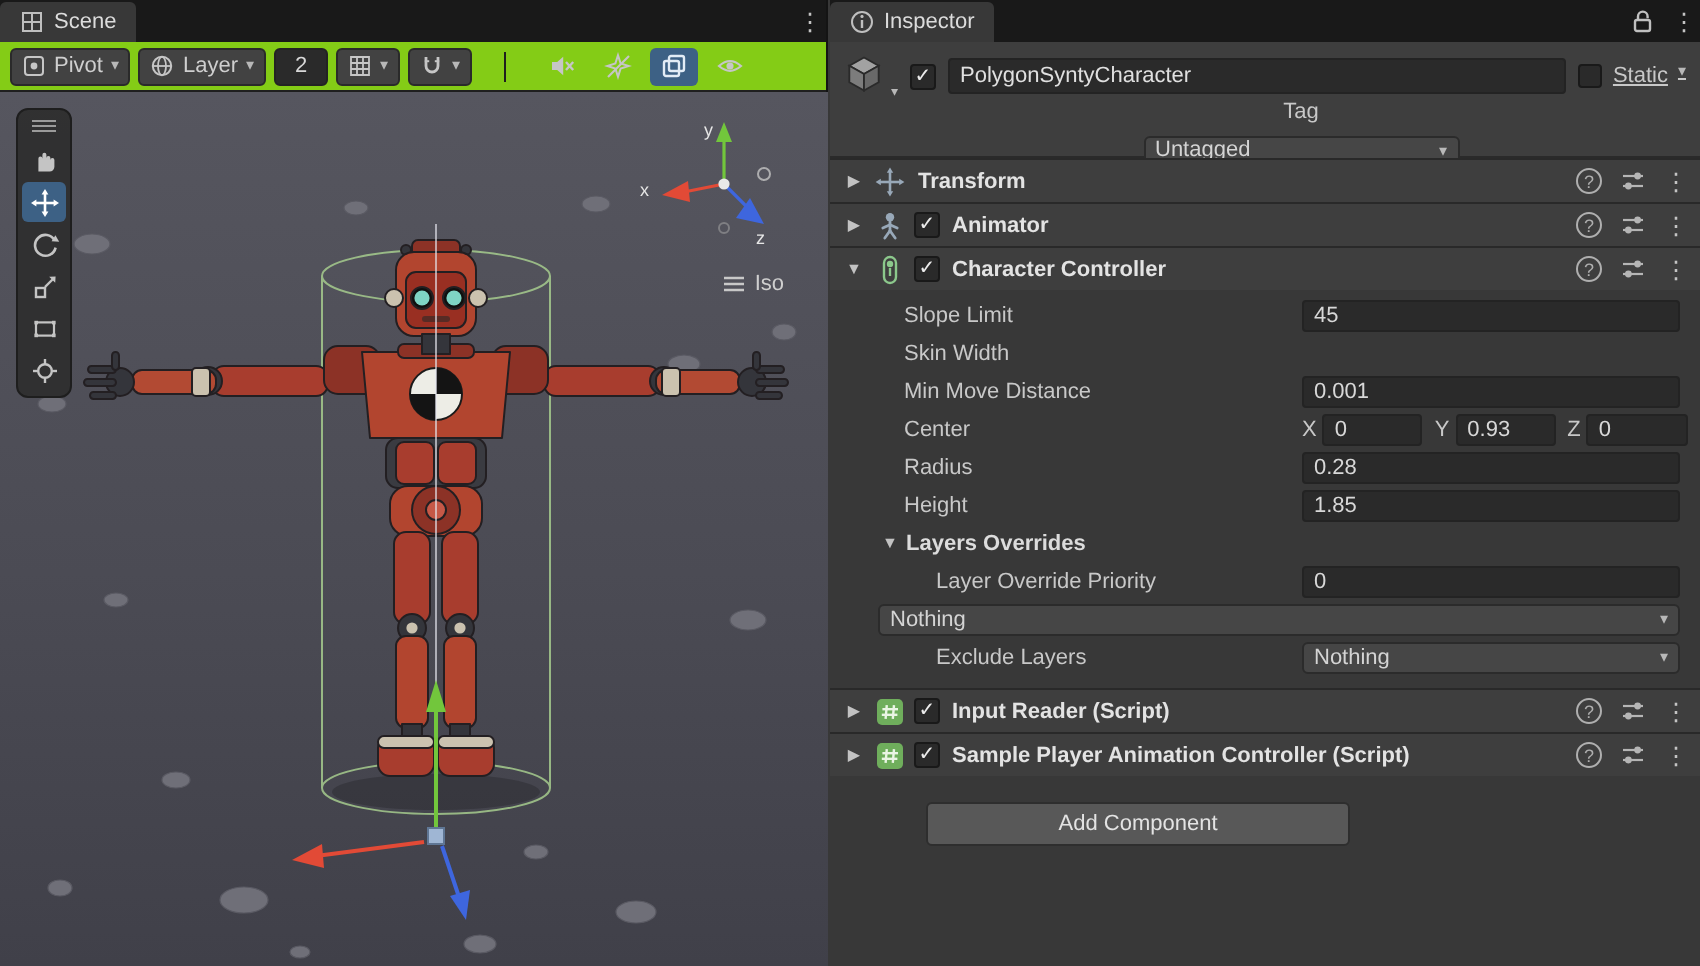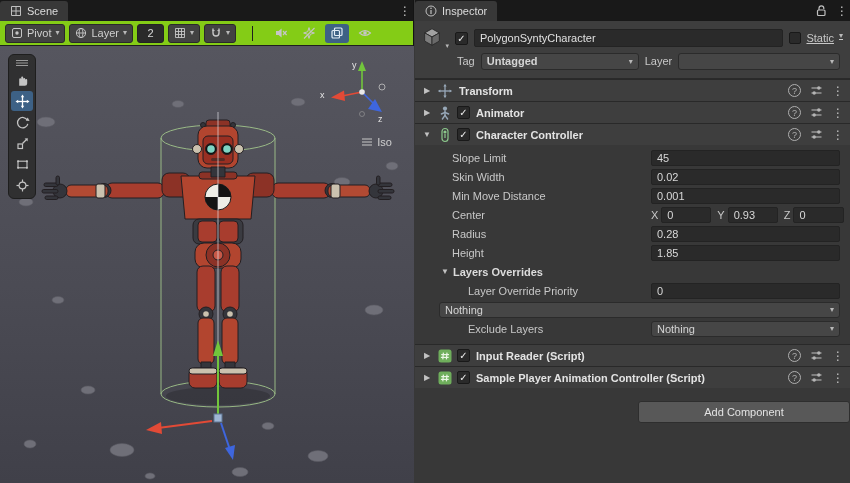--- a/index.html
+++ b/index.html
@@ -38,41 +38,41 @@
   .iso { position:absolute; right:22px; top:90px; display:flex; align-items:center; gap:4px; color:#CFCFCF; }
   
   .panel-inspector { position:absolute; left:415px; top:0; width:435px; height:483px; background:#383838; display:flex; flex-direction:column; }
   .obj-header { background:#3E3E3E; border-bottom:1px solid #2A2A2A; padding:5px 6px 6px; }
   .obj-row1 { display:flex; align-items:center; height:24px; gap:6px; }
   .go-icon-wrap { position:relative; width:28px; height:24px; flex:0 0 auto; }
   .go-caret { position:absolute; right:0; bottom:0; font-size:7px; color:#B8B8B8; }
   .name-input { flex:1; height:18px; background:#2A2A2A; border:1px solid #232323; border-radius:2px; color:#E0E0E0; padding:0 5px; font:11px "Liberation Sans",sans-serif; }
   .static-wrap { display:flex; align-items:flex-start; gap:5px; flex:0 0 auto; padding-right:1px;text-decoration:underline; }
   .cb.small { width:12px; height:12px; }
-  .obj-row2 { display:flex; align-items:center; height:22px; padding-left:36px; gap:6px; }
+  .obj-row2 { display:flex; align-items:center; height:22px; padding-left:36px; gap:6px;flex-direction:column; }
   .dd { height:17px; background:#464646; border:1px solid #2B2B2B; border-radius:3px; display:flex; align-items:center; padding:0 5px; color:#D4D4D4; gap:4px; }
   .dd .dd-caret { margin-left:auto; font-size:8px; color:#B8B8B8; }
-  .tag-dd { width:158px;font-weight:bold; }
+  .tag-dd { width:158px; }
   .layer-dd { flex:1; margin-right:4px; }
   .comp-header { height:22px; background:#3E3E3E; border-top:1px solid #292929; display:flex; align-items:center; padding:0 6px; gap:4px; }
   .comp-title { font-weight:bold; color:#E3E3E3; margin-left:2px; white-space:nowrap; }
   .hdr-right { margin-left:auto; display:flex; align-items:center; gap:9px; padding-right:3px; }
   .help-ic { width:13px; height:13px; border:1px solid #AFAFAF; border-radius:50%; display:flex; align-items:center; justify-content:center; font-size:9px; color:#AFAFAF; }
   .cc-body { background:#383838; padding:3px 0 6px; }
   .prow { height:19px; display:flex; align-items:center; padding-left:24px; }
   .plabel { flex:0 0 212px; padding-left:13px; color:#C8C8C8; white-space:nowrap; overflow:hidden; }
   .plabel.sub { padding-left:29px; }
   .pfield { flex:1; margin-right:10px; }
   .tinput { width:100%; height:16px; background:#2A2A2A; border:1px solid #232323; border-radius:2px; color:#D8D8D8; padding:0 5px; font:11px "Liberation Sans",sans-serif; }
   .center-fields { flex:1; display:flex; align-items:center; gap:6px; margin-right:6px; }
   .cgroup { flex:1; display:flex; align-items:center; gap:3px; }
   .axis-l { color:#C8C8C8; }
   .fold-row { height:19px; display:flex; align-items:center; padding-left:24px; color:#DCDCDC; font-weight:bold; gap:2px; }
   .dd.field-dd { height:16px; }
-  .add-wrap { display:flex; justify-content:flex-end; padding-top:13px; }
+  .add-wrap { display:flex; justify-content:flex-start; padding-top:13px;margin-left:48px; }
   .add-btn { width:212px; height:22px; background:#585858; border:1px solid #2E2E2E; border-radius:3px; color:#E3E3E3; display:flex; align-items:center; justify-content:center; }
 </style>
 </head>
 <body>
 
 <div class="root">
 
   <div class="panel-scene">
     <div class="tabbar">
       <div class="tab">
@@ -480,21 +480,20 @@
       </div>
     </div>
 
     <div class="cc-body">
       <div class="prow">
         <div class="plabel">Slope Limit</div>
         <div class="pfield"><input class="tinput" value="45" style=""></div>
       </div>
       <div class="prow">
         <div class="plabel">Skin Width</div>
-        <div class="pfield"><input class="tinput" value="0.02" style=""></div>
       </div>
       <div class="prow">
         <div class="plabel">Min Move Distance</div>
         <div class="pfield"><input class="tinput" value="0.001" style=""></div>
       </div>
       <div class="prow">
         <div class="plabel">Center</div>
         <div class="center-fields">
           <div class="cgroup">
             <span class="axis-l">X</span>

